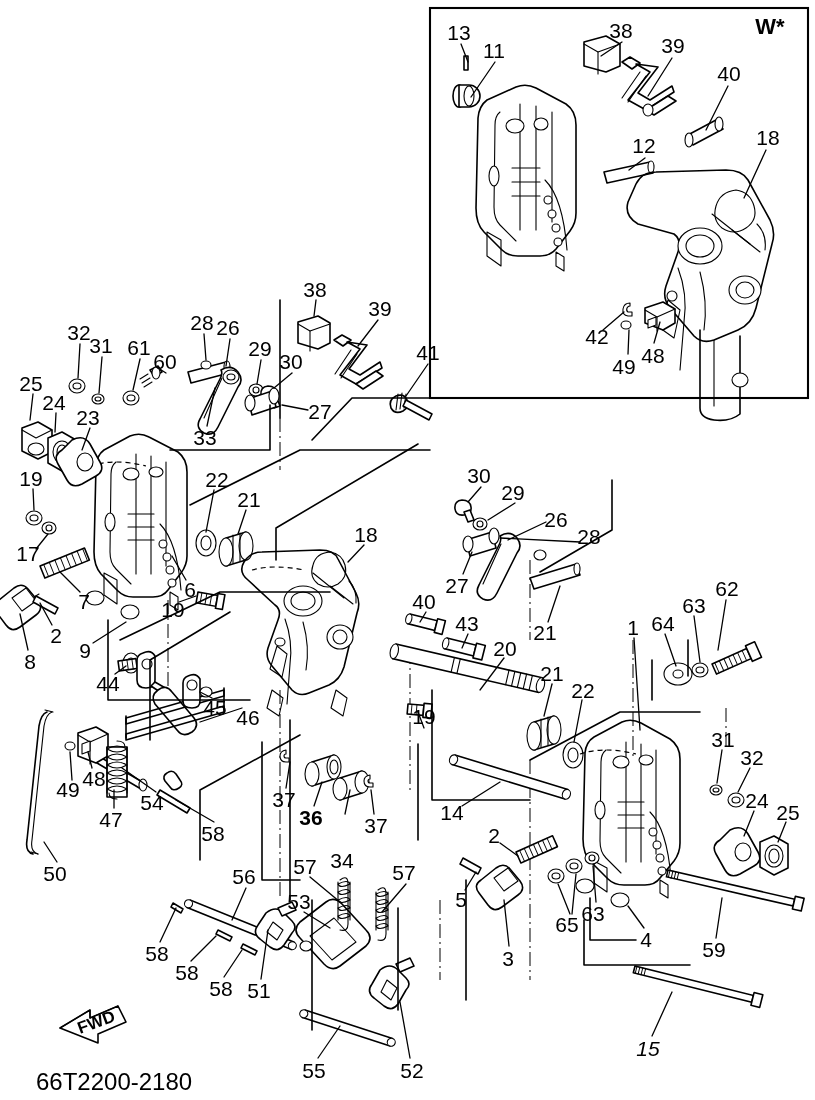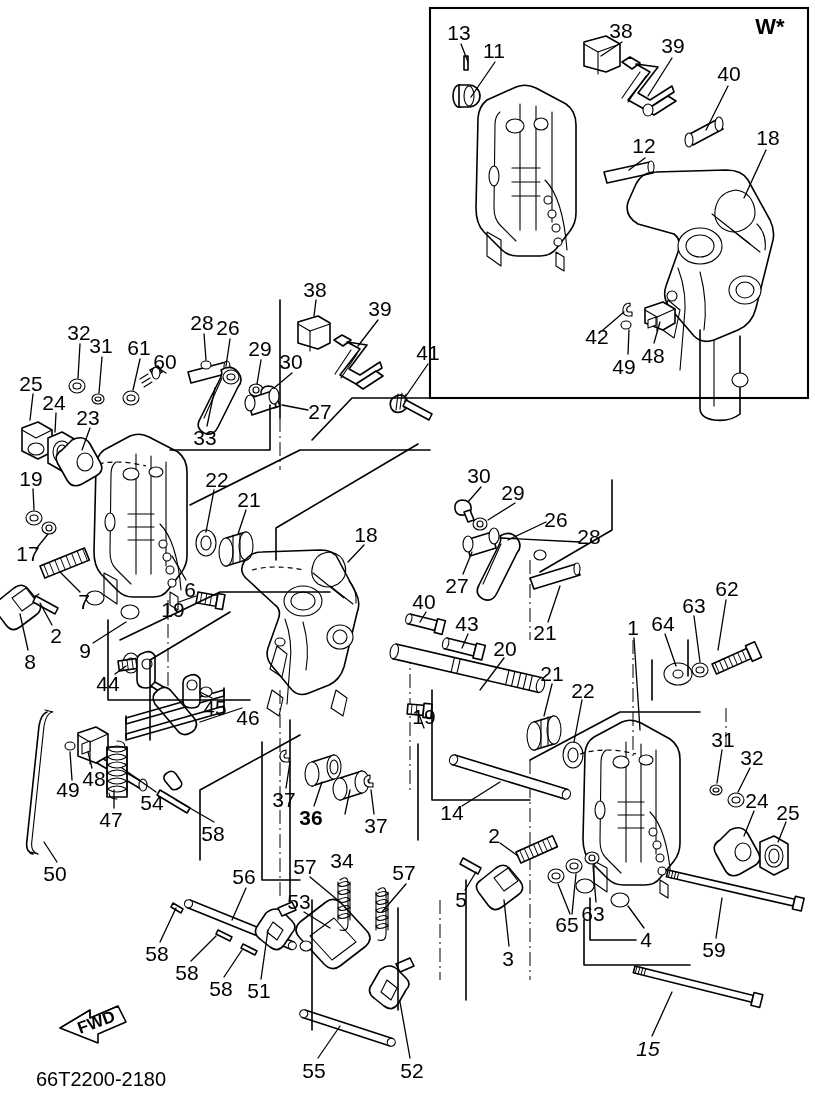--- a/index.html
+++ b/index.html
@@ -42,21 +42,21 @@
     font-family: "Liberation Sans", sans-serif;
     font-size: 22px;
     font-weight: bold;
     color: #000000;
     transform: translate(-50%, -50%);
     white-space: nowrap;
   }
   .diagram-code {
     position: absolute;
     font-family: "Liberation Sans", sans-serif;
-    font-size: 20px;
+    font-size: 24px;
     color: #000000;
     white-space: nowrap;
   }
   .fwd-text {
     font-family: "Liberation Sans", sans-serif;
     font-size: 17px;
     font-weight: bold;
     fill: #000000;
   }
 </style>

